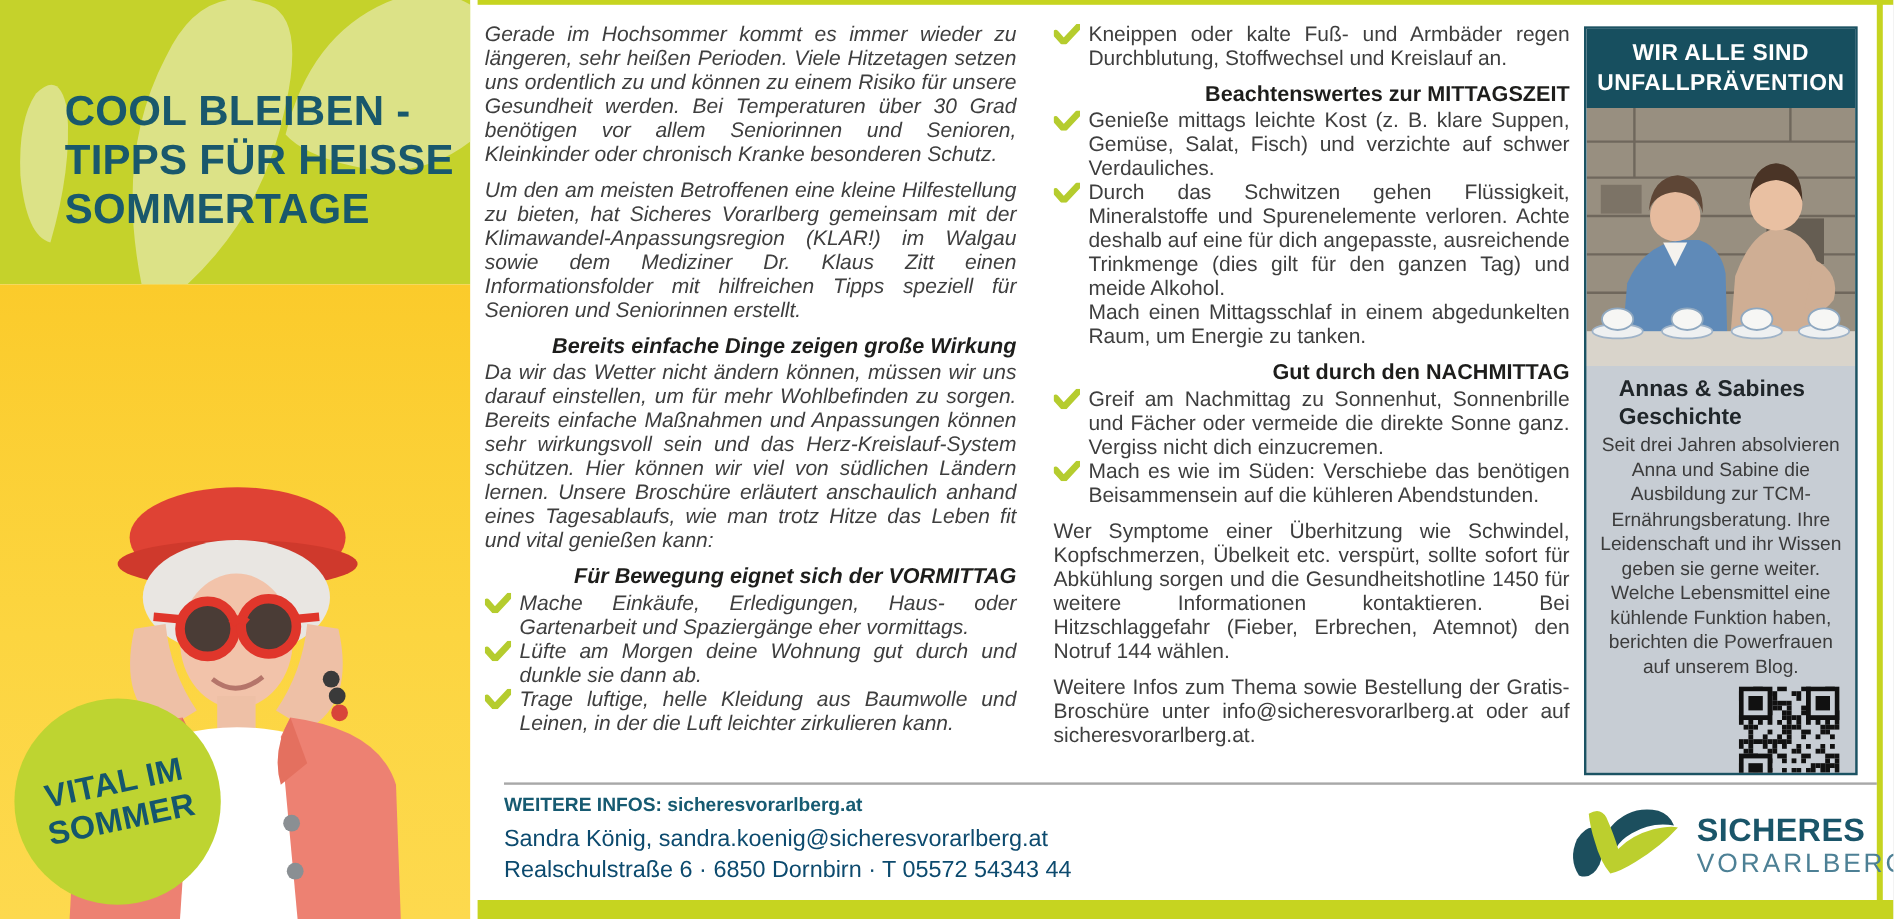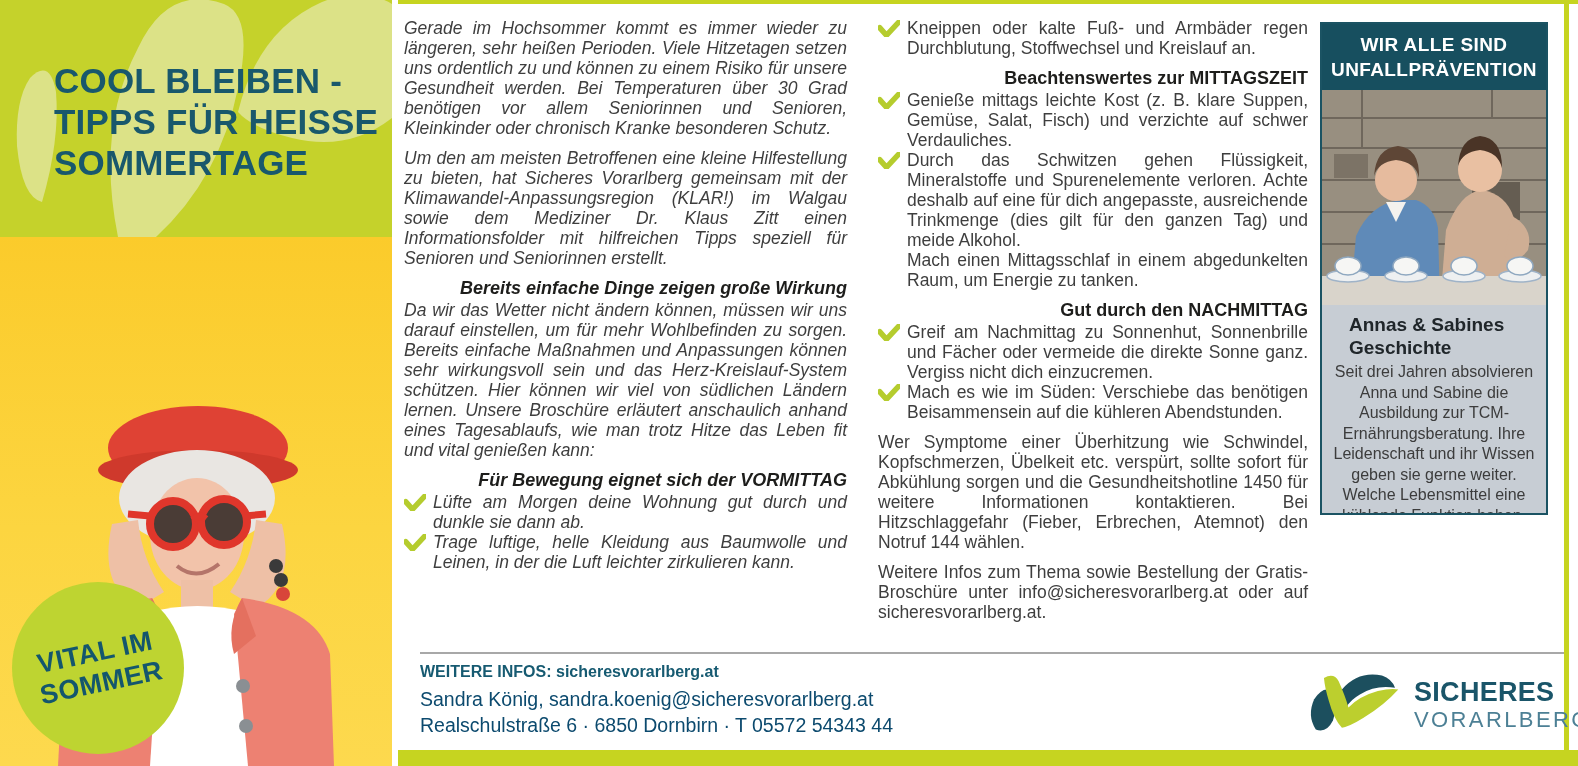--- a/index.html
+++ b/index.html
@@ -10,21 +10,21 @@
   .border-top{position:absolute;left:398px;top:0;width:1180px;height:4px;background:#c6d420;}
   .border-right{position:absolute;left:1564px;top:0;width:5px;height:752px;background:#c6d420;}
   .border-bottom{position:absolute;left:398px;top:750px;width:1180px;height:16px;background:#c6d420;}
 
   
   .left-panel{position:absolute;left:0;top:0;width:392px;height:766px;overflow:hidden;}
   .lp-green{position:absolute;left:0;top:0;width:392px;height:237px;background:#c5d22b;overflow:hidden;}
   .lp-green svg{position:absolute;left:0;top:0;}
   .lp-yellow{position:absolute;left:0;top:237px;width:392px;height:529px;
              background:linear-gradient(180deg,#fbcb2b 0%,#fcd540 55%,#fdd94e 100%);overflow:hidden;}
-  .lp-title{position:absolute;left:54px;top:60px;font-size:35px;line-height:41px;font-weight:bold;
+  .lp-title{position:absolute;left:54px;top:72px;font-size:35px;line-height:41px;font-weight:bold;
             color:#19586c;letter-spacing:.2px;}
   .badge{position:absolute;left:12px;top:345px;width:172px;height:172px;border-radius:50%;
          background:#bed431;display:flex;align-items:center;justify-content:center;z-index:3;}
   .badge-text{transform:rotate(-12deg);color:#14566d;font-weight:bold;font-size:27px;line-height:31px;
               text-align:center;letter-spacing:.5px;}
   .woman{position:absolute;left:0;bottom:0;width:392px;height:370px;}
 
   
   .col{position:absolute;top:18px;font-size:17.5px;line-height:20px;color:#3e3e3e;text-align:justify;}
   .col1{left:404px;width:443px;font-style:italic;}
@@ -36,21 +36,21 @@
   .tip .chk{flex:0 0 22px;width:22px;height:17px;margin-top:2px;}
   .tip-text{flex:1;}
 
   
   .footer-rule{position:absolute;left:420px;top:652px;width:1144px;height:2px;background:#a8a8a8;}
   .footer{position:absolute;left:420px;top:663px;width:520px;}
   .footer-heading{font-size:16px;font-weight:bold;color:#165a71;margin-bottom:5px;}
   .footer-line{font-size:19.5px;color:#0c4a6e;line-height:26px;}
 
   
-  .card{position:absolute;left:1320px;top:22px;width:228px;height:493px;background:#c7cdd4;
+  .card{position:absolute;left:1320px;top:22px;width:228px;height:624px;background:#c7cdd4;
         border:2px solid #1b5363;box-sizing:border-box;display:flex;flex-direction:column;overflow:hidden;}
   .card-header{background:#174f5f;color:#ffffff;font-weight:bold;font-size:19px;line-height:25px;
                text-align:center;padding:8px 4px;letter-spacing:.4px;}
   .card-photo{height:215px;flex:0 0 auto;position:relative;overflow:hidden;}
   .card-photo svg{display:block;}
   .card-info{flex:1;padding:8px 11px;display:flex;flex-direction:column;overflow:hidden;}
   .story-title{font-weight:bold;font-size:19px;line-height:23px;color:#20262a;margin-bottom:3px;margin-left:16px;}
   .story-text{font-size:16px;line-height:20.5px;color:#3c3c3c;text-align:center;}
   .qr-wrap{margin:5px 2px 0 auto;width:84px;height:84px;}
 
@@ -140,20 +140,26 @@
     </div>
   </div>
 
   <div class="col col1">
     <p class="para">Gerade im Hochsommer kommt es immer wieder zu längeren, sehr heißen Perioden. Viele Hitzetagen setzen uns ordentlich zu und können zu einem Risiko für unsere Gesundheit werden. Bei Temperaturen über 30 Grad benötigen vor allem Seniorinnen und Senioren, Kleinkinder oder chronisch Kranke besonderen Schutz.</p>
     <p class="para">Um den am meisten Betroffenen eine kleine Hilfestellung zu bieten, hat Sicheres Vorarlberg gemeinsam mit der Klimawandel-Anpassungsregion (KLAR!) im Walgau sowie dem Mediziner Dr. Klaus Zitt einen Informationsfolder mit hilfreichen Tipps speziell für Senioren und Seniorinnen erstellt.</p>
     <div class="section-heading">Bereits einfache Dinge zeigen große Wirkung</div>
     <p class="para">Da wir das Wetter nicht ändern können, müssen wir uns darauf einstellen, um für mehr Wohlbefinden zu sorgen. Bereits einfache Maßnahmen und Anpassungen können sehr wirkungsvoll sein und das Herz-Kreislauf-System schützen. Hier können wir viel von südlichen Ländern lernen. Unsere Broschüre erläutert anschaulich anhand eines Tagesablaufs, wie man trotz Hitze das Leben fit und vital genießen kann:</p>
     <div class="section-heading">Für Bewegung eignet sich der VORMITTAG</div>
     <div class="tips">
+      <div class="tip">
+        <svg class="chk">
+            <use href="#chk"></use>
+          </svg>
+        <div class="tip-text">Mache Einkäufe, Erledigungen, Haus- oder Gartenarbeit und Spaziergänge eher vormittags.</div>
+      </div>
       <div class="tip">
         <svg class="chk">
             <use href="#chk"></use>
           </svg>
         <div class="tip-text">Lüfte am Morgen deine Wohnung gut durch und dunkle sie dann ab.</div>
       </div>
       <div class="tip">
         <svg class="chk">
             <use href="#chk"></use>
           </svg>

